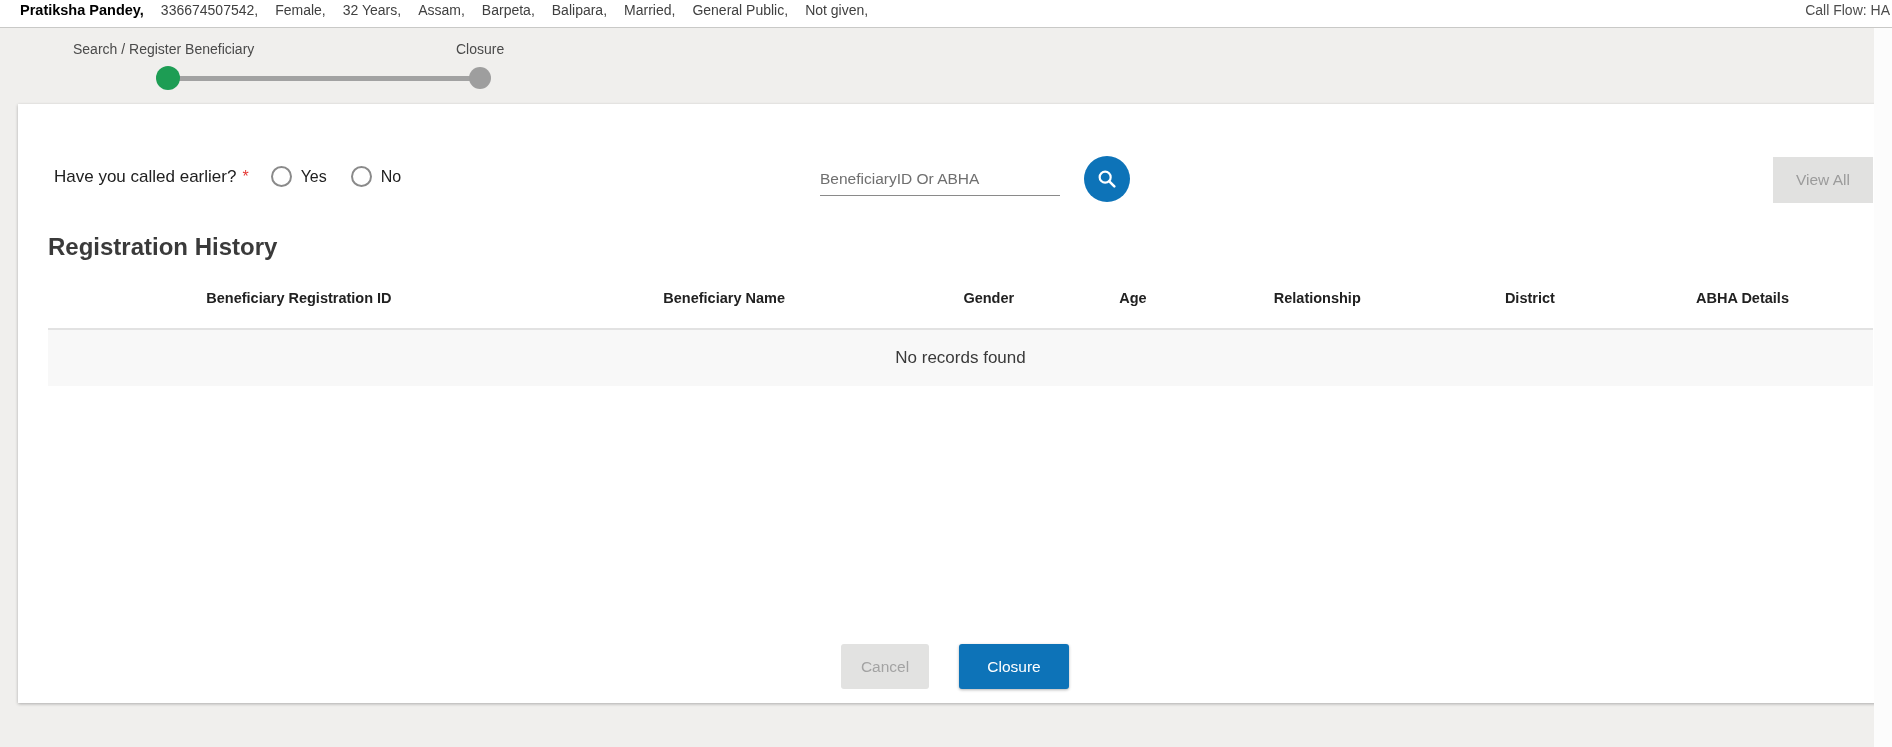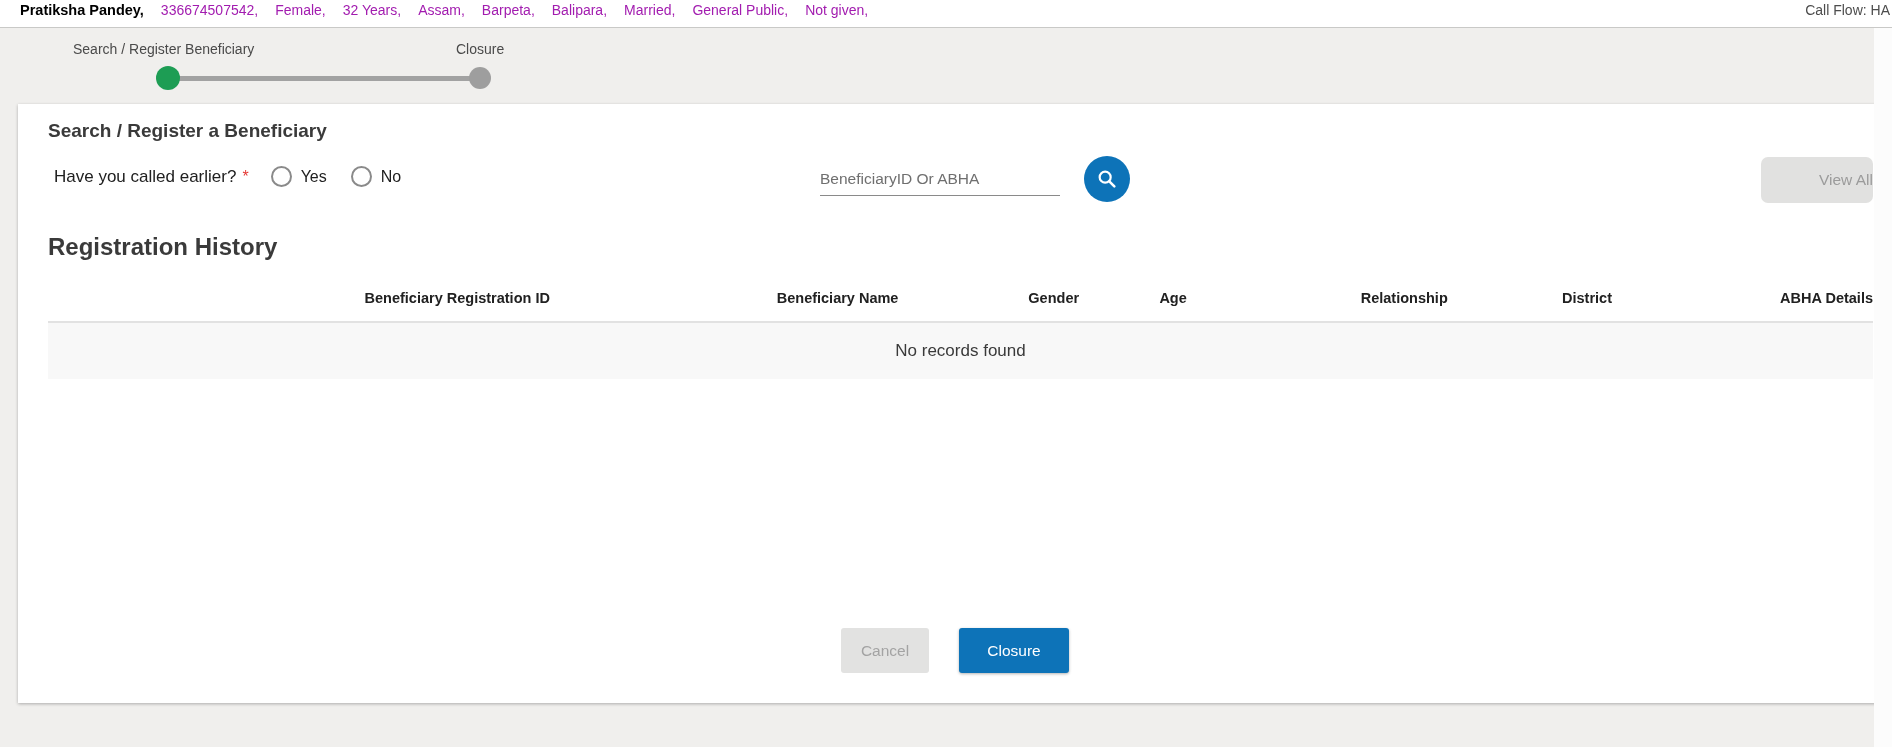--- a/index.html
+++ b/index.html
@@ -10,21 +10,21 @@
     overflow: hidden;
   }
   
   .topbar {
     position: absolute; left: 0; top: 0; width: 1892px; height: 28px;
     background: #ffffff; border-bottom: 1px solid #c9c9c7;
     display: flex; align-items: center; padding: 0 2px 8px 20px;
     white-space: nowrap; overflow: hidden;
   }
   .topbar .pname { font-size: 14.5px; font-weight: bold; color: #000; margin-right: 17px; }
-  .topbar .pdetail { font-size: 14px; color: #a21caf; margin-right: 17px; }
+  .topbar .pdetail { font-size: 14px; color: #404040; margin-right: 17px; }
   .topbar .callflow { margin-left: auto; font-size: 14px; color: #4d4d4d; }
   
   .stepper { position: absolute; left: 0; top: 28px; width: 1892px; height: 76px; }
   .step-label { position: absolute; top: 13px; font-size: 14px; color: #4a4a4a; }
   .step-label.s1 { left: 73px; }
   .step-label.s2 { left: 456px; }
   .step-line { position: absolute; left: 168px; top: 48px; width: 312px; height: 5px; background: #a2a2a2; }
   .step-dot { position: absolute; border-radius: 50%; }
   .step-dot.active { left: 156px; top: 38px; width: 24px; height: 24px; background: #1d9d54; }
   .step-dot.pending { left: 469px; top: 39px; width: 22px; height: 22px; background: #9e9e9e; }
@@ -50,39 +50,39 @@
     width: 240px; height: 34px; border: none; border-bottom: 1px solid #8a8a8a;
     font-size: 15.5px; color: #4d7c0f; outline: none; background: transparent;
   }
   .bene-input::placeholder { color: #6f6f6f; }
   .search-btn {
     width: 46px; height: 46px; border-radius: 50%; border: none;
     margin-left: 24px; cursor: pointer;
     display: flex; align-items: center; justify-content: center;
   }
   .view-all-btn {
-    position: absolute; right: 19px; top: 53px; width: 112px; height: 46px;
+    position: absolute; right: 19px; top: 53px; width: 100px; height: 46px;
     background: #e1e1e0; color: #9b9b9b; font-size: 15.5px;
-    border: none; border-radius: 7px; font-family: inherit; text-align: right;
+    border: none; border-radius: 0; font-family: inherit;
   }
   
   .history-title { position: absolute; left: 30px; top: 129px; font-size: 24px; font-weight: bold; color: #3a3a3a; }
   .history-table { position: absolute; left: 30px; top: 176px; width: 1825px; }
   table { width: 100%; border-collapse: collapse; table-layout: fixed; }
   th {
-    text-align: right; font-size: 14.5px; font-weight: bold; color: #212121;
-    padding: 10px 0 15px 0; border-bottom: 2px solid #e2e2e2;
+    text-align: center; font-size: 14.5px; font-weight: bold; color: #212121;
+    padding: 10px 0 22px 0; border-bottom: 2px solid #e2e2e2;
   }
   .empty-row {
     height: 56px; background: #f8f8f8;
     display: flex; align-items: center; justify-content: center;
     font-size: 17px; color: #3a3a3a;
   }
   
-  .actions { position: absolute; left: 0; top: 524px; width: 100%; display: flex; justify-content: center; align-items: flex-end; }
+  .actions { position: absolute; left: 0; top: 540px; width: 100%; display: flex; justify-content: center; align-items: flex-end; }
   .btn { height: 45px; border: none; border-radius: 3px; font-size: 15.5px; font-family: inherit; }
   .btn-cancel { width: 88px; background: #e2e2e1; color: #a3a3a3; margin-right: 30px; }
   .btn-closure { width: 110px; color: #ffffff; cursor: pointer; box-shadow: 0 1px 3px rgba(0,0,0,0.3); }
   
   .scroll-track { position: absolute; right: 0; top: 28px; width: 18px; height: 719px; background: #fcfcfc; }
 </style>
 </head>
 <body>
 
 <div class="topbar">
@@ -101,21 +101,20 @@
 
 <div class="stepper">
   <span class="step-label s1">Search / Register Beneficiary</span>
   <span class="step-label s2">Closure</span>
   <div class="step-line"></div>
   <div class="step-dot active"></div>
   <div class="step-dot pending"></div>
 </div>
 
 <div class="card">
-  <div class="card-title">Search / Register a Beneficiary</div>
 
   <div class="called-row">
     <span class="called-label">Have you called earlier?</span>
     <span class="req">*</span>
     <span class="radio-group">
       <span class="radio-circle"></span>
       <span class="radio-text">Yes</span>
       <span class="radio-circle"></span>
       <span class="radio-text">No</span>
     </span>

